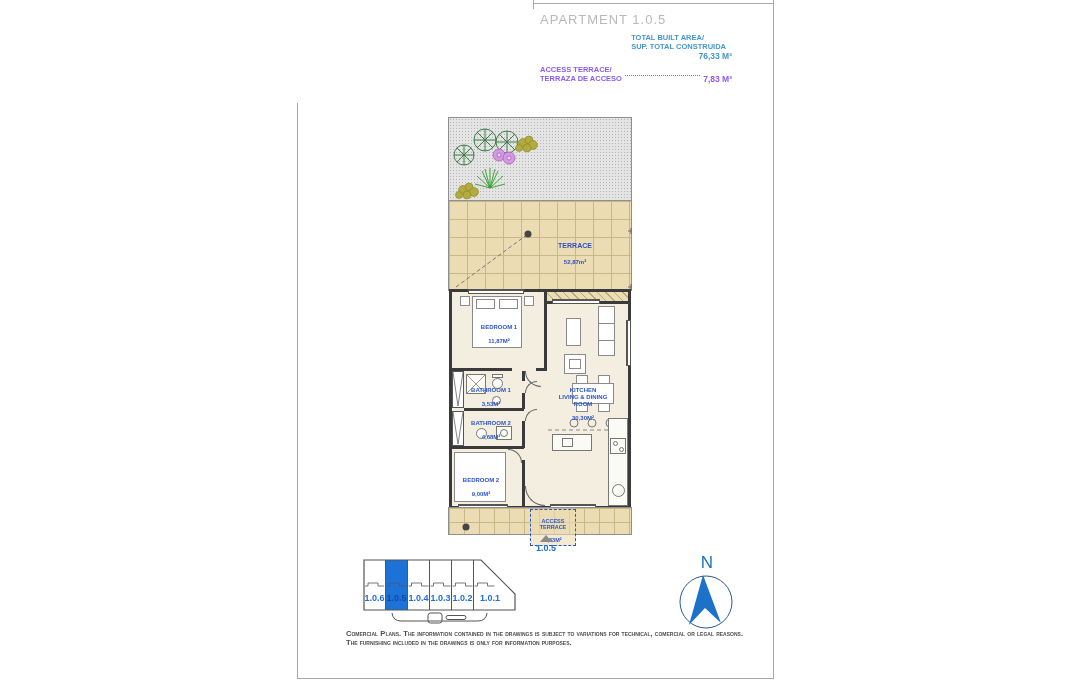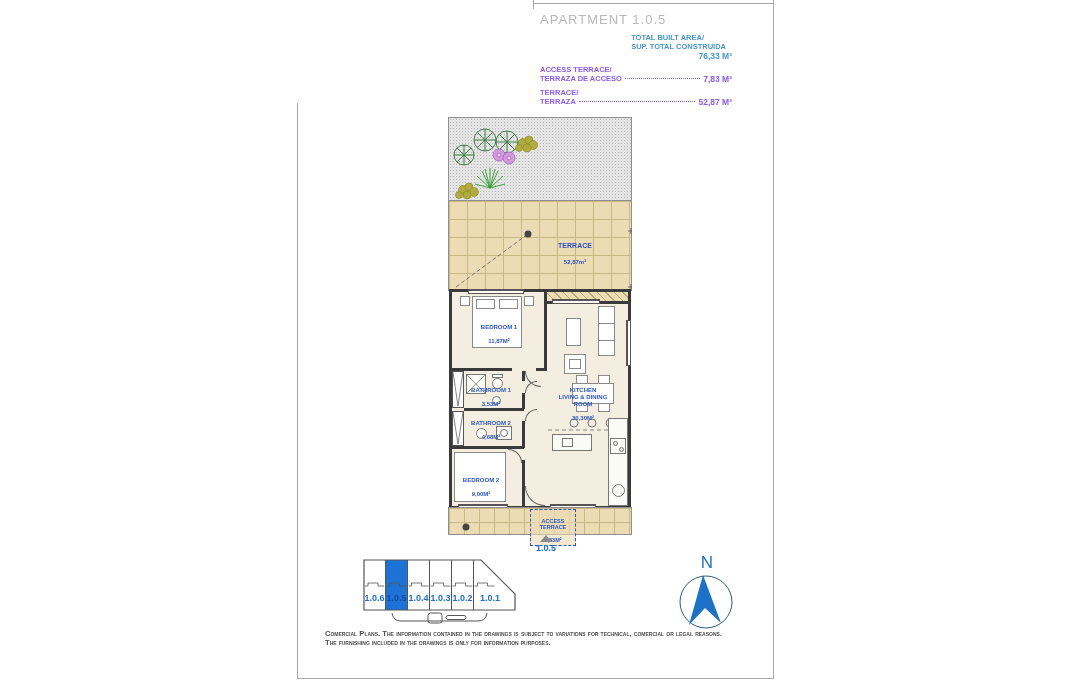--- a/index.html
+++ b/index.html
@@ -9,21 +9,21 @@
   }
   .abs{position:absolute;}
   
   .frameline{position:absolute;background:#a8a8a8;}
   
   .info{position:absolute;left:540px;top:12px;width:192px;}
   .info-title{color:#b9b9b9;font-size:13px;letter-spacing:1px;font-weight:400;margin-bottom:6px;}
   .arow{display:flex;align-items:flex-end;margin-bottom:5px;}
   .arow .alabels{flex:1;min-width:0;}
   .arow .l1{font-size:7.5px;font-weight:bold;line-height:9px;}
-  .arow .l2row{display:flex;align-items:center;font-size:7.5px;font-weight:bold;line-height:9px;}
+  .arow .l2row{display:flex;align-items:flex-start;font-size:7.5px;font-weight:bold;line-height:9px;}
   .leader{flex:1;border-bottom:1px dotted currentColor;margin:0 3px 1px 3px;height:1px;}
   .aval{font-size:8.5px;font-weight:bold;white-space:nowrap;margin-bottom:-1px;text-align:right;}
   .tone-blue{color:#4796cb;flex-direction:column;}
   .tone-gray{color:#8b5cf6;}
   
   .plan{position:absolute;left:448px;top:117px;width:184px;height:418px;}
   .garden{position:absolute;left:0;top:0;width:184px;height:84px;box-sizing:border-box;
     border:1px solid #8f8f8f;background-color:#e4e4e4;
     background-image:radial-gradient(#b5b5b5 0.6px,transparent 0.7px);background-size:3px 3px;}
   .terrace{position:absolute;left:0;top:84px;width:184px;height:90px;box-sizing:border-box;
@@ -52,21 +52,21 @@
     font-size:6px;line-height:7px;white-space:pre-line;}
   .room-label .rl-area{font-size:6px;}
   .terr-label{font-size:7px;line-height:8px;color:#2c4fc4;}
   .dashedbox{border:1px dashed #2c55c8;padding:1px 2px;background:rgba(236,220,180,.6);}
   .shaft{position:absolute;background:#fff;border:1px solid #555;box-sizing:border-box;}
   .marker-tri{position:absolute;left:540px;top:535px;width:0;height:0;
     border-left:6px solid transparent;border-right:6px solid transparent;border-bottom:7px solid #8a8a8a;}
   .marker-num{position:absolute;left:531px;top:543px;width:30px;text-align:center;
     color:#1d6fd6;font-size:9px;font-weight:bold;}
   
-  .disclaimer{position:absolute;left:325px;top:630px;width:397px;color:#4d4d4d;
+  .disclaimer{position:absolute;left:346px;top:630px;width:397px;color:#4d4d4d;
     font-size:7.6px;line-height:8.6px;font-weight:bold;font-variant:small-caps;text-align:justify;}
   svg text{font-family:"Liberation Sans",sans-serif;}
 </style>
 </head>
 <body>
 
 <div class="frameline" style="left:773px;top:0;width:1px;height:678px;"></div>
 <div class="frameline" style="left:297px;top:103px;width:1px;height:575px;"></div>
 <div class="frameline" style="left:297px;top:678px;width:477px;height:1px;"></div>
 <div class="frameline" style="left:533px;top:3px;width:240px;height:1px;"></div>
@@ -90,30 +90,20 @@
     <div class="alabels">
       <div class="l1">ACCESS TERRACE/</div>
       <div class="l2row">
           <span>TERRAZA DE ACCESO</span>
           <span class="leader"></span>
         </div>
     </div>
     <div class="aval">7,83 M²</div>
   </div>
 
-  <div class="arow tone-gray">
-    <div class="alabels">
-      <div class="l1">TERRACE/</div>
-      <div class="l2row">
-          <span>TERRAZA</span>
-          <span class="leader"></span>
-        </div>
-    </div>
-    <div class="aval">52,87 M²</div>
-  </div>
 
 </div>
 
 <div class="plan">
 
   <div class="garden">
     <svg width="184" height="84">
       <g stroke="#3e7d46" fill="none" stroke-width="1">
         <circle cx="36" cy="22" r="11"></circle>
           <path d="M25,22h22M36,11v22M28,14l16,16M44,14l-16,16"></path>

